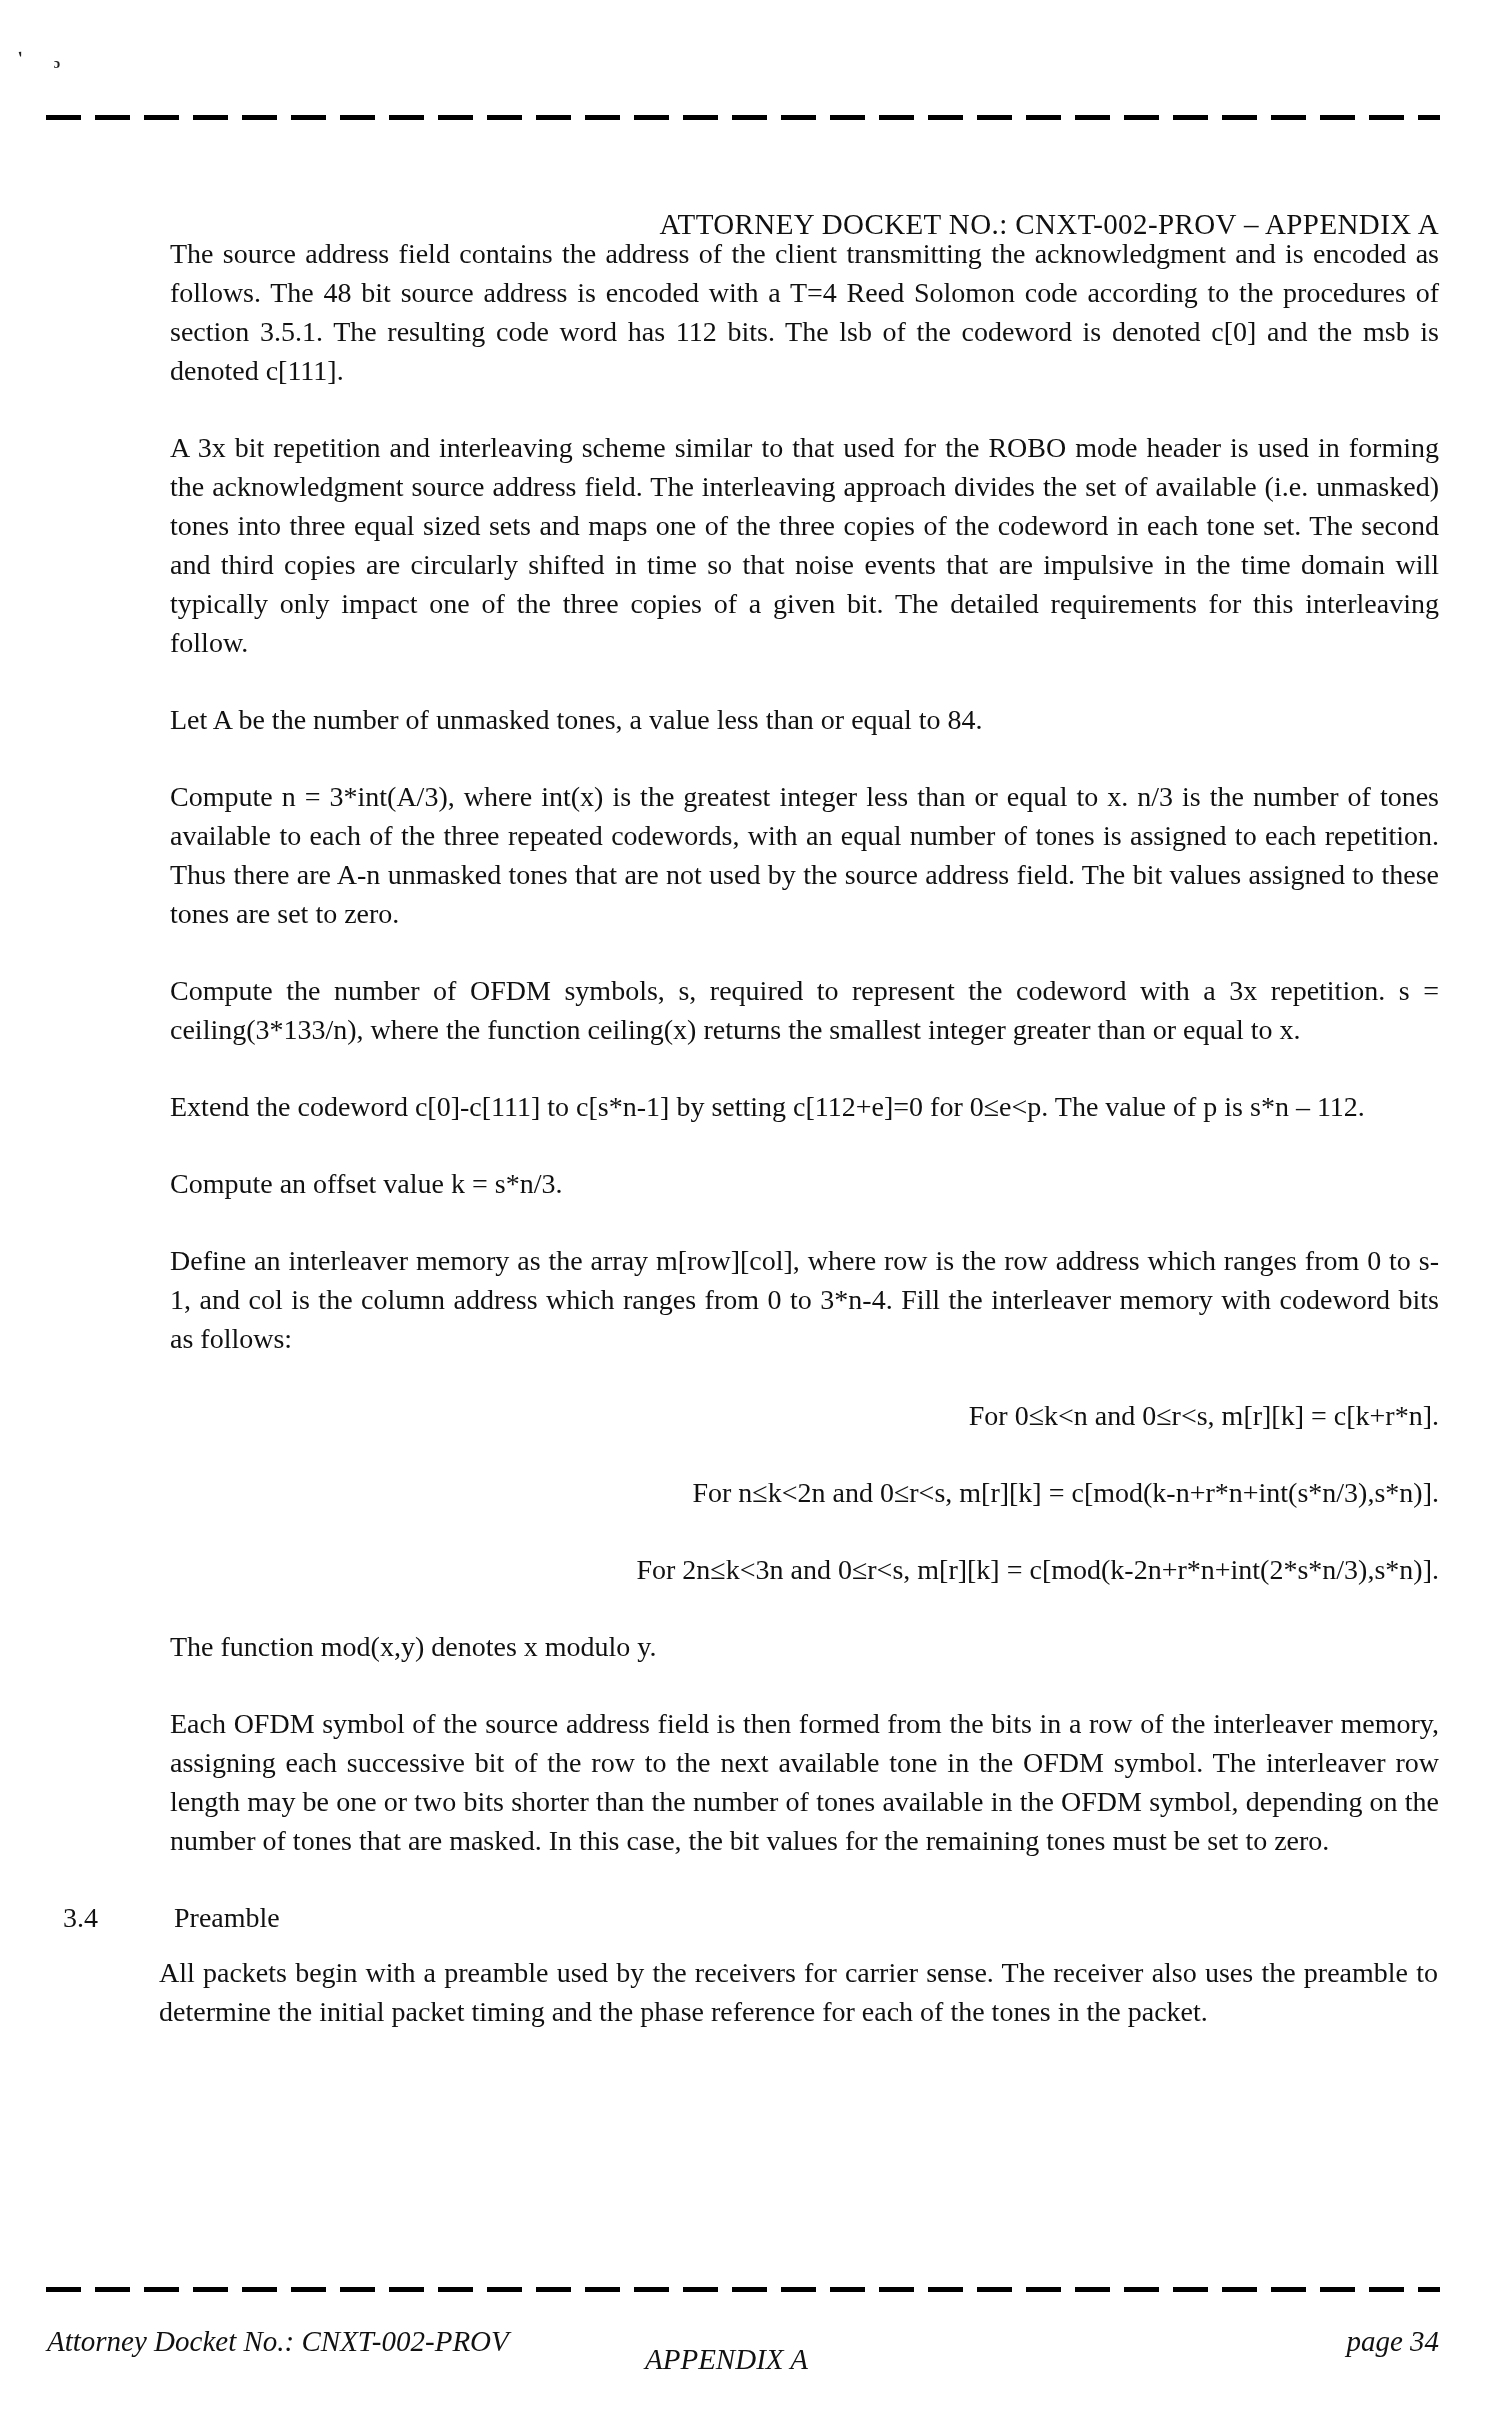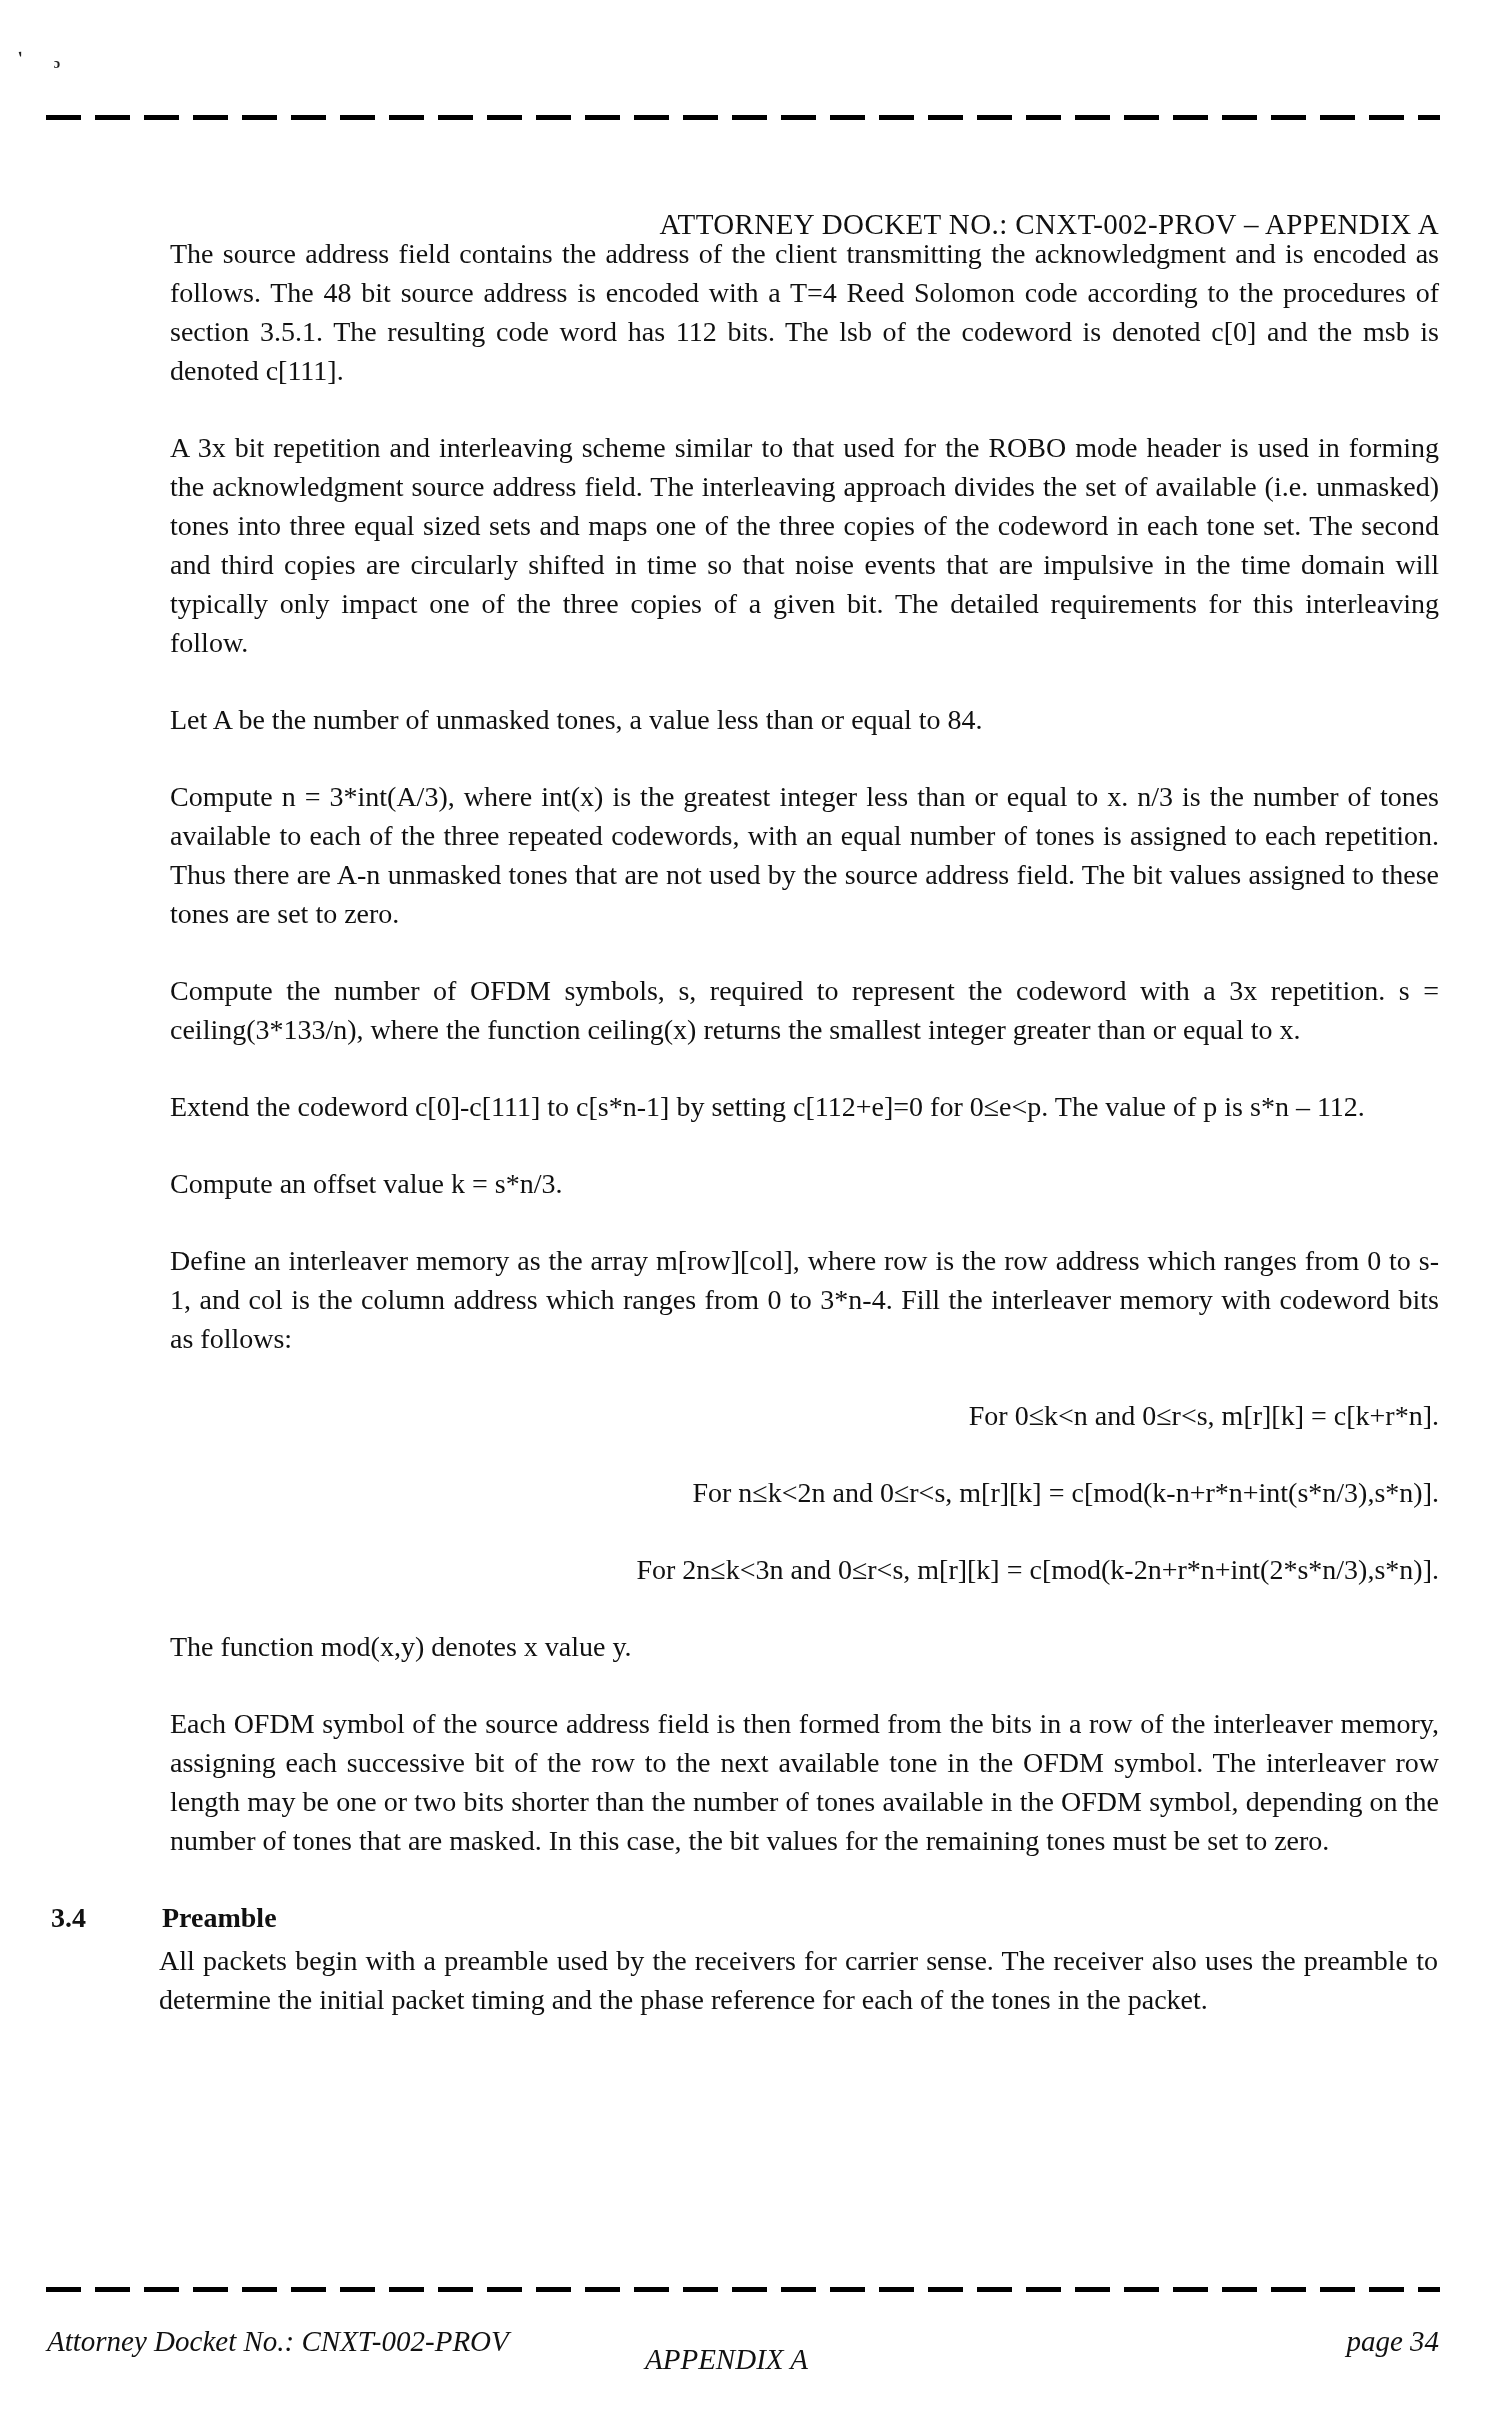--- a/index.html
+++ b/index.html
@@ -56,22 +56,22 @@
   .para {
     margin: 0 0 38px 12px;
     text-align: justify;
   }
   .para.formula {
     padding-left: 134px;
     text-align: right;
   }
   .section-heading {
     position: relative;
-    margin: 4px;
-    font-weight: bold;
+    margin: 16px;
+    font-weight: normal;
   }
   .section-number {
     position: absolute;
     left: -111px;
     top: 0;
   }
   .section-body {
     margin: 1px;
     text-align: justify;
   }
@@ -105,21 +105,21 @@
     <p class="para">A 3x bit repetition and interleaving scheme similar to that used for the ROBO mode header is used in forming the acknowledgment source address field. The interleaving approach divides the set of available (i.e. unmasked) tones into three equal sized sets and maps one of the three copies of the codeword in each tone set. The second and third copies are circularly shifted in time so that noise events that are impulsive in the time domain will typically only impact one of the three copies of a given bit. The detailed requirements for this interleaving follow.</p>
     <p class="para">Let A be the number of unmasked tones, a value less than or equal to 84.</p>
     <p class="para">Compute n = 3*int(A/3), where int(x) is the greatest integer less than or equal to x. n/3 is the number of tones available to each of the three repeated codewords, with an equal number of tones is assigned to each repetition. Thus there are A-n unmasked tones that are not used by the source address field. The bit values assigned to these tones are set to zero.</p>
     <p class="para">Compute the number of OFDM symbols, s, required to represent the codeword with a 3x repetition. s = ceiling(3*133/n), where the function ceiling(x) returns the smallest integer greater than or equal to x.</p>
     <p class="para">Extend the codeword c[0]-c[111] to c[s*n-1] by setting c[112+e]=0 for 0≤e&lt;p. The value of p is s*n – 112.</p>
     <p class="para">Compute an offset value k = s*n/3.</p>
     <p class="para">Define an interleaver memory as the array m[row][col], where row is the row address which ranges from 0 to s-1, and col is the column address which ranges from 0 to 3*n-4. Fill the interleaver memory with codeword bits as follows:</p>
     <p class="para formula">For 0≤k&lt;n and 0≤r&lt;s, m[r][k] = c[k+r*n].</p>
     <p class="para formula">For n≤k&lt;2n and 0≤r&lt;s, m[r][k] = c[mod(k-n+r*n+int(s*n/3),s*n)].</p>
     <p class="para formula">For 2n≤k&lt;3n and 0≤r&lt;s, m[r][k] = c[mod(k-2n+r*n+int(2*s*n/3),s*n)].</p>
-    <p class="para">The function mod(x,y) denotes x value y.</p>
+    <p class="para">The function mod(x,y) denotes x modulo y.</p>
     <p class="para">Each OFDM symbol of the source address field is then formed from the bits in a row of the interleaver memory, assigning each successive bit of the row to the next available tone in the OFDM symbol. The interleaver row length may be one or two bits shorter than the number of tones available in the OFDM symbol, depending on the number of tones that are masked. In this case, the bit values for the remaining tones must be set to zero.</p>
 
     <div class="section-heading">
       <span class="section-number">3.4</span>
       <span class="section-title">Preamble</span>
     </div>
     <p class="section-body">All packets begin with a preamble used by the receivers for carrier sense. The receiver also uses the preamble to determine the initial packet timing and the phase reference for each of the tones in the packet.</p>
   </div>
 
   <div class="dashed-rule bottom"></div>

